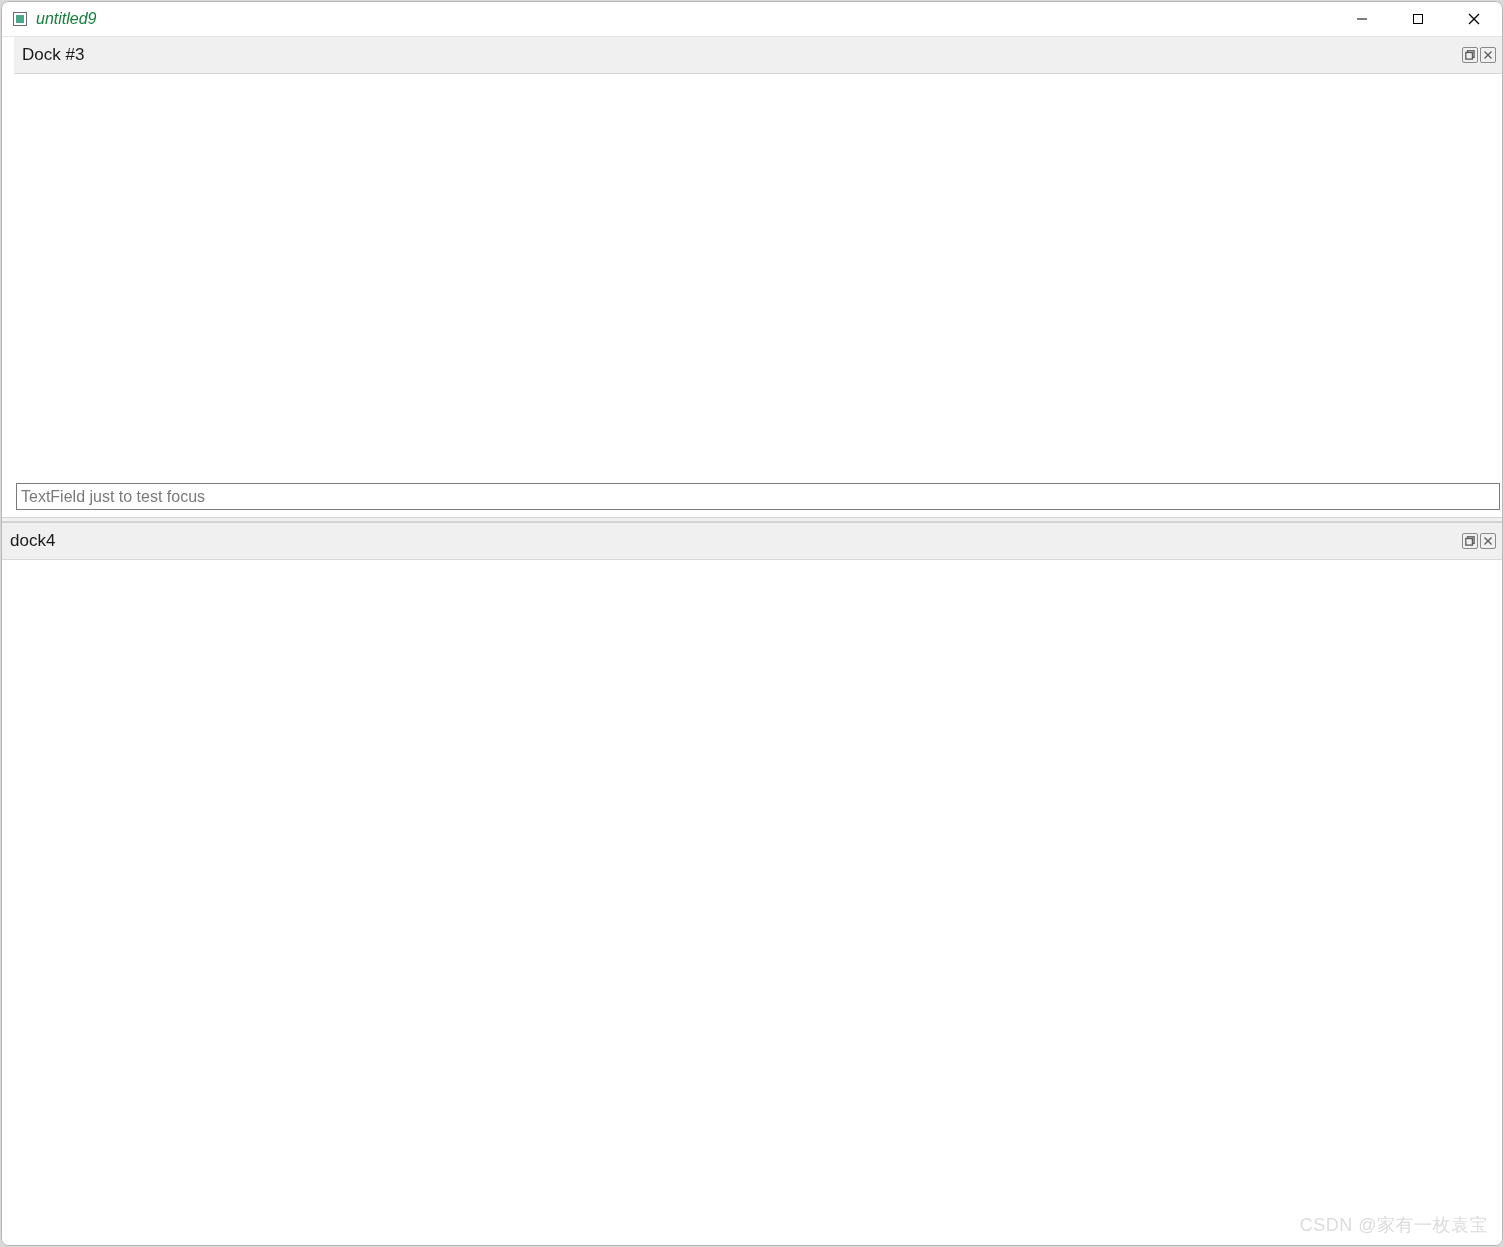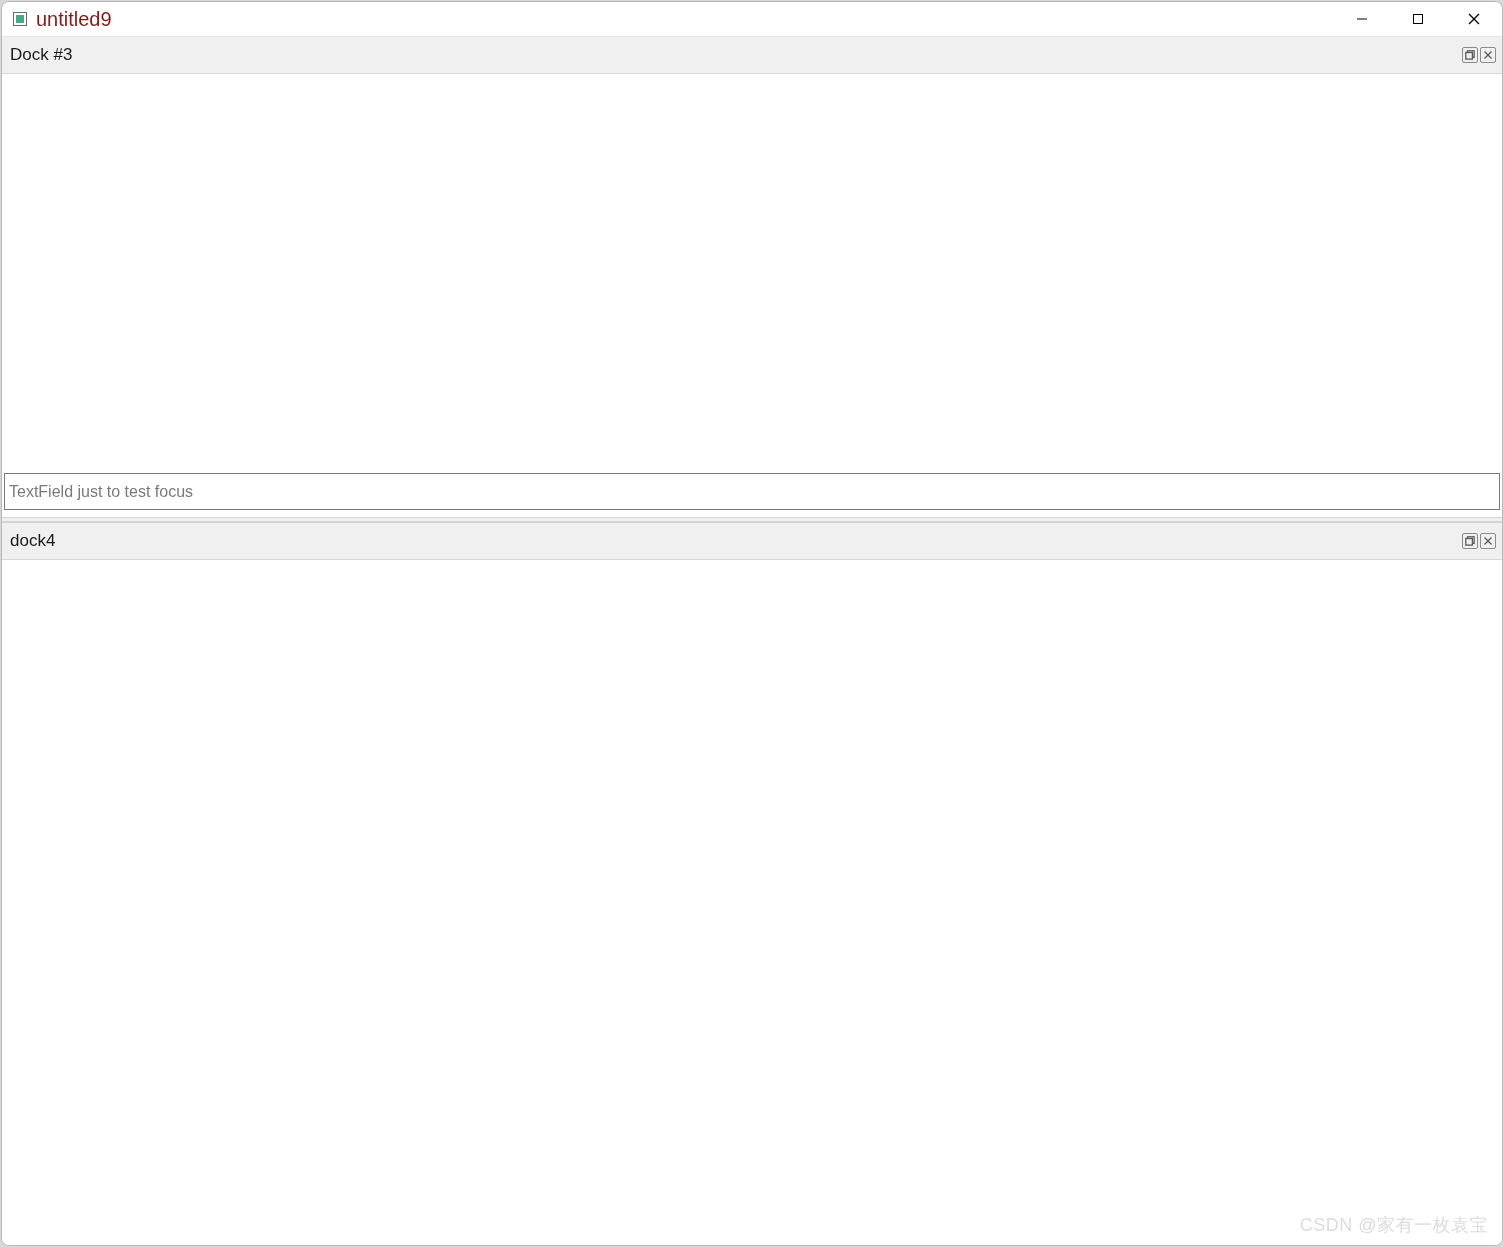--- a/index.html
+++ b/index.html
@@ -42,23 +42,24 @@
       margin-right: 8px;
       display: inline-flex;
       align-items: center;
       justify-content: center;
     }
     .app-icon svg {
       width: 16px;
       height: 16px;
     }
     .titlebar-title {
-      font-size: 20px;
-      color: #7f1d1d;
-      flex: 1;
+      font-size: 16px;
+      color: #15803d;
+      flex: 1;
+      font-style: italic;
     }
     .window-controls {
       display: flex;
       height: 100%;
     }
     .win-btn {
       width: 56px;
       height: 100%;
       display: flex;
       align-items: center;
@@ -83,20 +84,21 @@
       flex-direction: column;
       overflow: hidden;
     }
     .dock-panel {
       display: flex;
       flex-direction: column;
       border-top: 1px solid #d0d0d0;
     }
     .dock-panel.first {
       border-top: none;
+      margin-left: 12px;
     }
     .dock-header {
       height: 37px;
       background: #f0f0f0;
       border-bottom: 1px solid #d8d8d8;
       display: flex;
       align-items: center;
       padding: 0 6px 0 8px;
     }
     .dock-title {
@@ -137,21 +139,21 @@
     }
     .dock-body.bottom {
       flex: 1;
       min-height: 440px;
     }
     .spacer-top {
       flex: 1;
     }
     .text-field {
       margin: 0 2px 7px 2px;
-      height: 37px;
+      height: 27px;
       border: 1px solid #7a7a7a;
       background: #ffffff;
       padding: 0 4px;
       font-size: 16px;
       font-family: inherit;
       outline: none;
       color: #333;
     }
     .text-field::placeholder {
       color: #7a7a7a;

